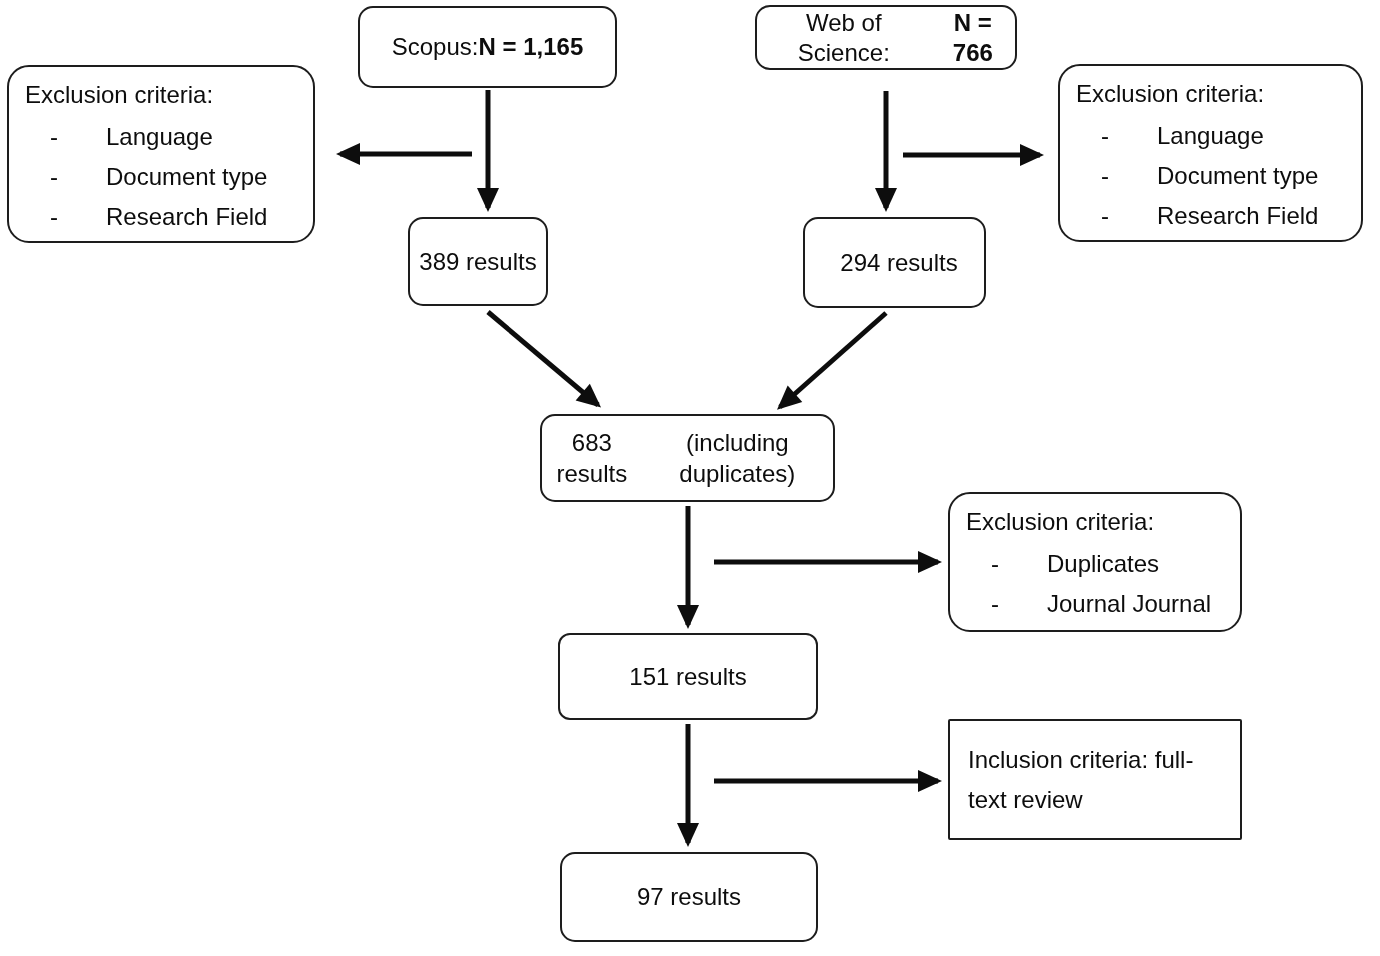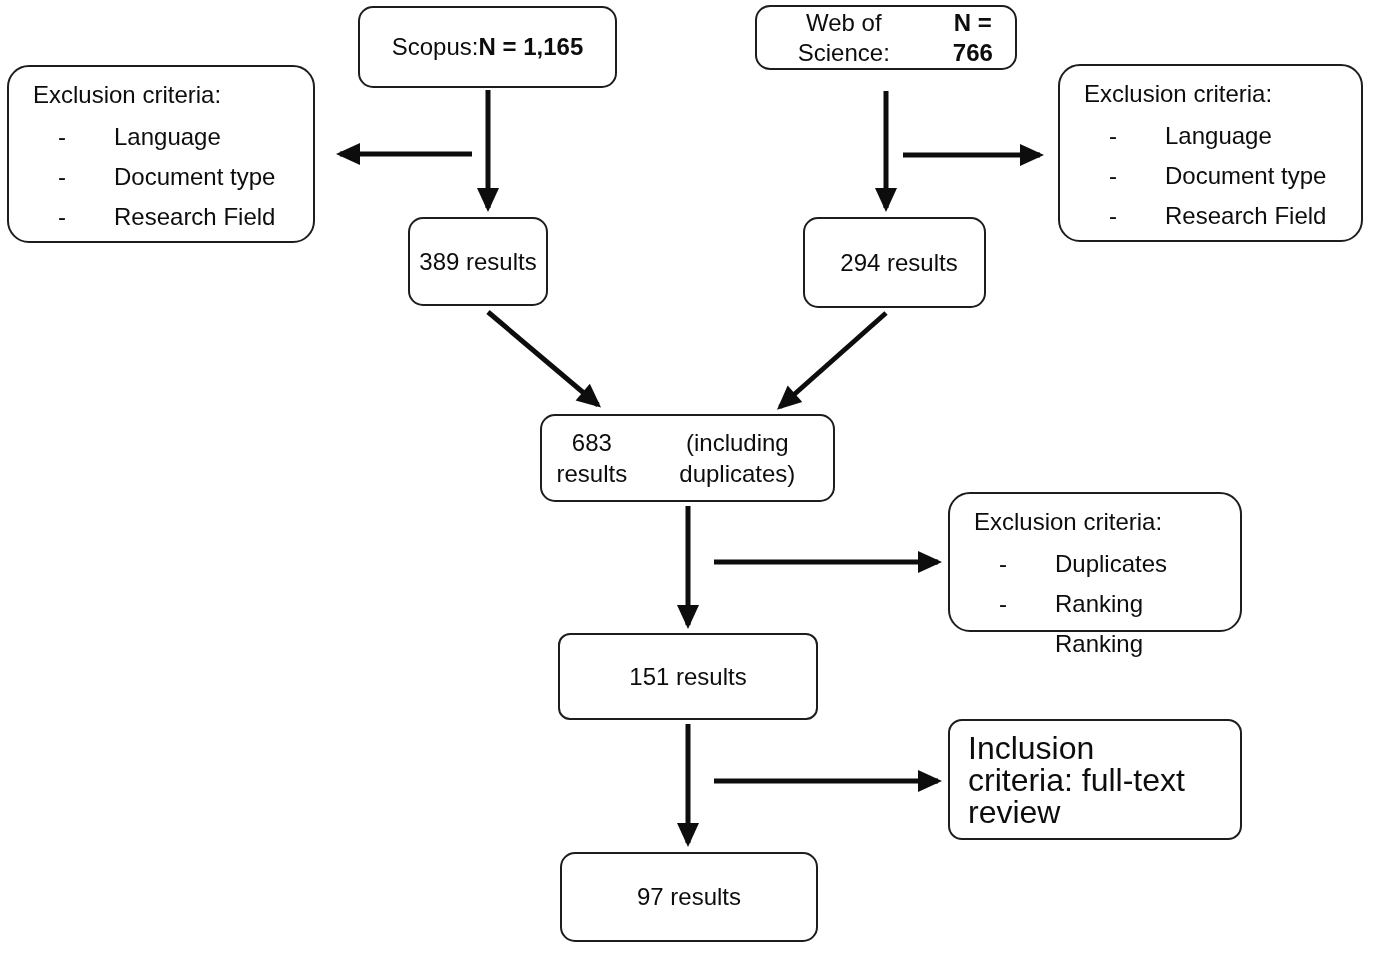--- a/index.html
+++ b/index.html
@@ -26,36 +26,36 @@
   .center-box {
     display: flex;
     align-items: center;
     justify-content: center;
     text-align: center;
   }
   .bold { font-weight: bold; }
 
   .crit-box {
     border-radius: 22px;
-    padding: 13px 8px 8px 24px;
+    padding: 13px 8px 8px 16px;
     font-size: 24px;
   }
   .crit-title { line-height: 30px; margin-bottom: 7px; }
   .crit-item { display: flex; line-height: 40px; }
   .crit-item .dash { margin-left: 25px; }
   .crit-item .crit-text { margin-left: 48px; }
 
   .note-box {
     display: flex;
     align-items: center;
-    border-radius: 14px;
+    border-radius: 2px;
     padding-left: 18px;
     padding-right: 46px;
-    line-height: 32px;
-    font-size: 32px;
+    line-height: 40px;
+    font-size: 24px;
   }
 
   
   #scopus        { left: 358px; top: 6px;   width: 259px; height: 82px;  }
   #wos           { left: 755px; top: 5px;   width: 262px; height: 65px;  }
   #excl-left     { left: 7px;   top: 65px;  width: 308px; height: 178px; }
   #excl-right    { left: 1058px;top: 64px;  width: 305px; height: 178px; }
   #res389        { left: 408px; top: 217px; width: 140px; height: 89px;  }
   #res294        { left: 803px; top: 217px; width: 183px; height: 91px; padding-left: 9px;  }
   #res683        { left: 540px; top: 414px; width: 295px; height: 88px; line-height: 31px; }
@@ -143,21 +143,21 @@
   </div>
 
   <div id="excl-dup" class="box crit-box">
     <div class="crit-title">Exclusion criteria:</div>
     <div class="crit-item">
       <span class="dash">-</span>
       <span class="crit-text">Duplicates</span>
     </div>
     <div class="crit-item">
       <span class="dash">-</span>
-      <span class="crit-text">Ranking Ranking</span>
+      <span class="crit-text">Journal Journal</span>
     </div>
   </div>
 
   <div id="res151" class="box center-box">
     <div>151 results</div>
   </div>
 
   <div id="inclusion" class="box note-box">
     <div>Inclusion criteria: full-text review</div>
   </div>

